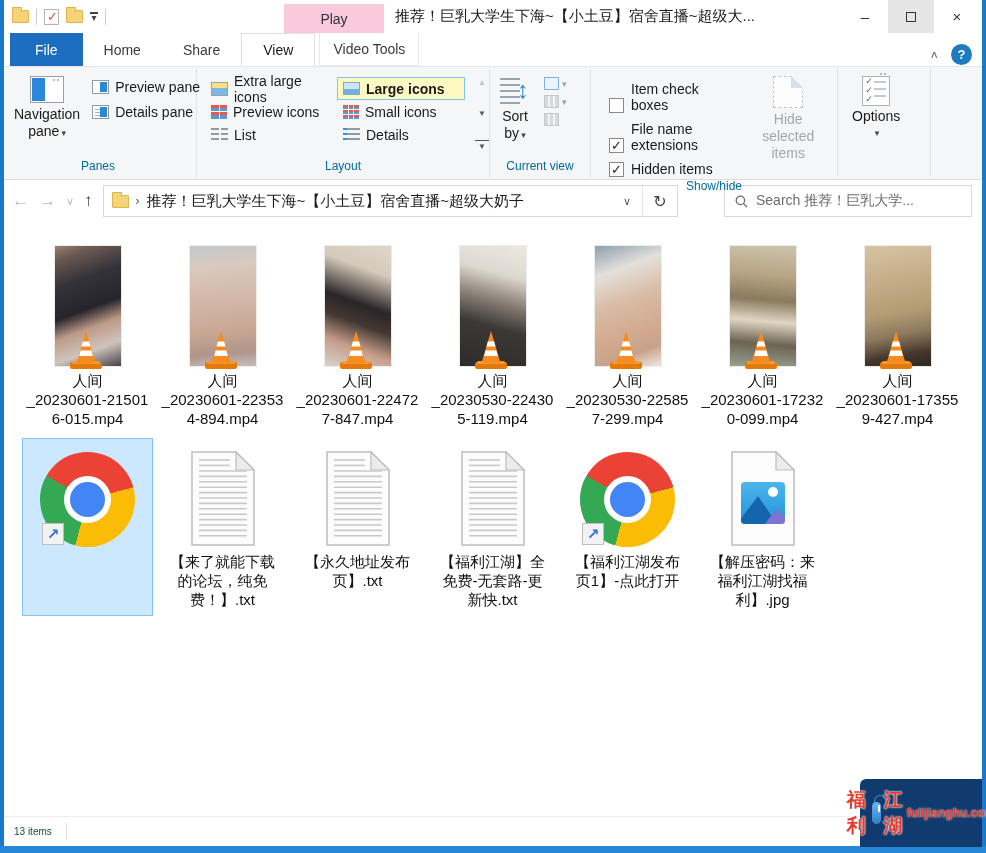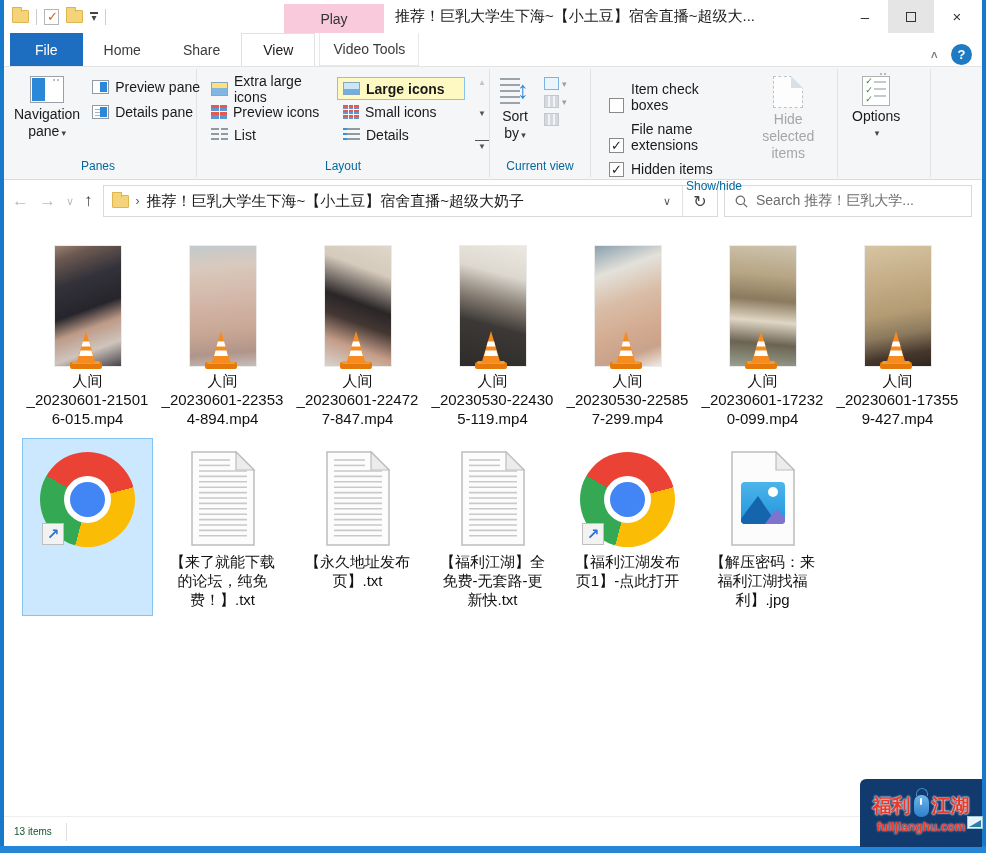--- a/index.html
+++ b/index.html
@@ -121,21 +121,21 @@
   .navarrows .upar { color:#3b3b3b; }
   .navarrows .vchev { font-size:11px; color:#b9bcbf; }
   .addrbox { flex:1; height:32px; border:1px solid #d9d9d9; display:flex; align-items:center; background:#fff; }
   .addrbox .crumb { flex:1; display:flex; align-items:center; gap:7px; padding:0 8px; font-size:15px; color:#1a1a1a;
     white-space:nowrap; overflow:hidden; }
   .crumb .gt { color:#555; font-size:12px; }
   .addrbox .ddv { width:30px; text-align:center; color:#555; font-size:11px; }
   .addrbox .vr { width:1px; height:30px; background:#e2e2e2; }
   .addrbox .refresh { width:34px; text-align:center; color:#444; font-size:16px; }
   .searchbox { width:248px; height:32px; border:1px solid #d9d9d9; display:flex; align-items:center;
-    gap:8px; padding:4px 10px; font-size:14px; color:#6d6d6d; background:#fff; white-space:nowrap; overflow:hidden; }
+    gap:8px; padding:4px 10px; font-size:14px; color:#6d6d6d; background:#fff; white-space:nowrap; overflow:hidden;margin-left:40px; }
 
   
   .content { flex:1; background:#fff; position:relative; overflow:hidden; padding:17px 0 0 20px; }
   .filerow { display:flex; }
   .fcell { width:135px; flex:none; display:flex; justify-content:center; }
   .tile { width:131px; display:flex; flex-direction:column; align-items:center; padding:4px 0 6px;
     border:1px solid transparent; }
   .tile.selected { background:#cce8ff; border-color:#84c3f2; }
   .thumbwrap { height:122px; display:flex; align-items:flex-end; justify-content:center; position:relative; }
   .vthumb { width:66px; height:120px; box-shadow:0 0 0 1px rgba(0,0,0,.08); }
@@ -154,21 +154,21 @@
     font-size:15px; font-weight:bold; color:#2f6fd6; z-index:2; }
 
   
   .statusbar { height:30px; flex:none; border-top:1px solid #eee; display:flex; align-items:center;
     padding:0 14px; gap:14px; background:#fff; margin-bottom:7px; }
   .statusbar .txt { font-size:10px; color:#14532d; }
   .statusbar .vr { width:1px; height:18px; background:#e0e0e0; }
 
   
   .wmark { position:absolute; right:4px; bottom:6px; width:122px; height:68px; background:#113a6e;
-    border-radius:6px 0 0 0; z-index:60; display:flex; flex-direction:column; align-items:center;
+    border-radius:6px 0 0 0; z-index:60; display:flex; flex-direction:row; align-items:center;
     justify-content:center; gap:1px; }
   .wmark .row1 { display:flex; align-items:center; gap:2px; }
   .wmark .cjk { color:#e8392b; font-weight:bold; font-size:19px; text-shadow:0 0 2px #fff,0 0 2px #fff; }
   .wmouse { width:15px; height:22px; border-radius:7px; background:linear-gradient(180deg,#6cb6ef,#2f80c9);
     position:relative; margin:0 1px; }
   .wmouse:before { content:""; position:absolute; left:6.5px; top:3px; width:2px; height:7px; background:#fff; border-radius:1px; }
   .wmouse:after { content:""; position:absolute; left:2px; top:-7px; width:10px; height:7px;
     border:1.5px solid #3f8fd6; border-bottom:none; border-radius:6px 6px 0 0; }
   .wmark .dom { color:#e8392b; font-weight:bold; font-size:12px; text-shadow:0 0 2px #fff; position:relative; }
   .wmark .dom .pic { position:absolute; right:-18px; top:-4px; width:16px; height:13px; background:#e8f4f8;

